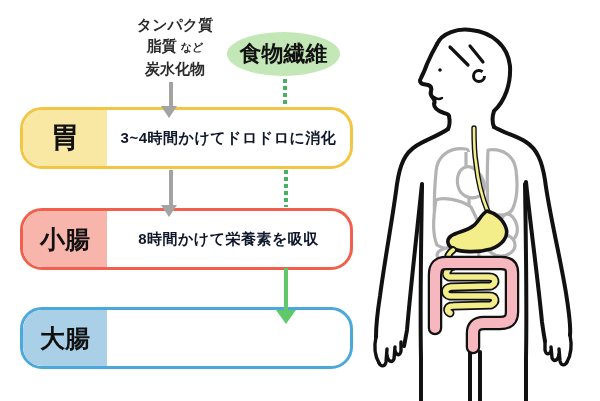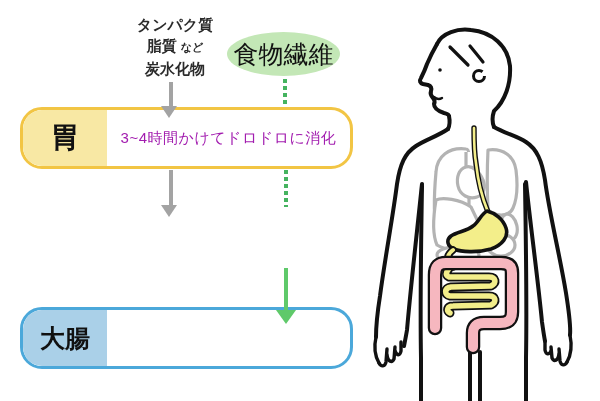--- a/index.html
+++ b/index.html
@@ -10,35 +10,35 @@
   
   .nutrients{
     position:absolute;left:95px;top:14px;width:160px;text-align:center;
     font-weight:700;font-size:15px;line-height:21px;color:#2b2b2b;
   }
   .nutrients .note{font-size:11px;font-weight:600;}
   
   .fiber{
     position:absolute;left:227px;top:32px;width:113px;height:44px;background:#c3e7b6;
     border-radius:50%;display:flex;align-items:center;justify-content:center;
-    font-size:25px;font-weight:400;color:#111;
+    font-size:22px;font-weight:700;color:#111;
   }
   
   .stage{
     position:absolute;left:20px;width:333px;height:62px;background:#ffffff;
     border:3px solid #ccc;border-radius:22px;display:flex;overflow:hidden;
     box-sizing:border-box;z-index:1;
   }
   .stage .tab{
     width:84px;flex:0 0 84px;display:flex;align-items:center;justify-content:center;
     font-weight:700;color:#111;border-radius:18px 0 0 18px;
   }
   .stage .desc{
     flex:1;display:flex;align-items:center;justify-content:center;
-    font-weight:400;font-size:15px;color:#a21caf;letter-spacing:.5px;white-space:nowrap;border-radius:10px;
+    font-weight:700;font-size:15px;color:#0f172a;letter-spacing:.5px;white-space:nowrap;border-radius:10px;
   }
   .s1{top:107px;border-color:#f2c544;}
   .s1 .tab{background:#f8e8a4;font-size:29px;}
   .s2{top:208px;border-color:#f2604d;}
   .s2 .tab{background:#f8b5ac;font-size:25px;}
   .s3{top:307px;border-color:#4ba8da;}
   .s3 .tab{background:#aad0e8;font-size:25px;text-align:center;}
   
   .stem{position:absolute;width:4px;z-index:2;}
   .gray{background:#a3a3a3;}
@@ -75,20 +75,24 @@
   <div class="stage s1">
     <div class="tab">胃</div>
     <div class="desc">3~4時間かけてドロドロに消化</div>
   </div>
 
   <div class="stem gray" style="left:169px;top:170px;height:37px;"></div>
   <div class="ahead gray-h" style="left:161px;top:205px;"></div>
 
   <div class="dotline" style="left:284px;top:170px;height:37px;"></div>
 
+  <div class="stage s2">
+    <div class="tab">小腸</div>
+    <div class="desc">8時間かけて栄養素を吸収</div>
+  </div>
 
   <div class="stem green" style="left:284px;top:268px;height:44px;"></div>
   <div class="ahead green-h" style="left:276px;top:310px;"></div>
 
   <div class="stage s3">
     <div class="tab">大腸</div>
   </div>
 
   <svg class="figure" viewBox="0 0 230 401" aria-hidden="true">
 

